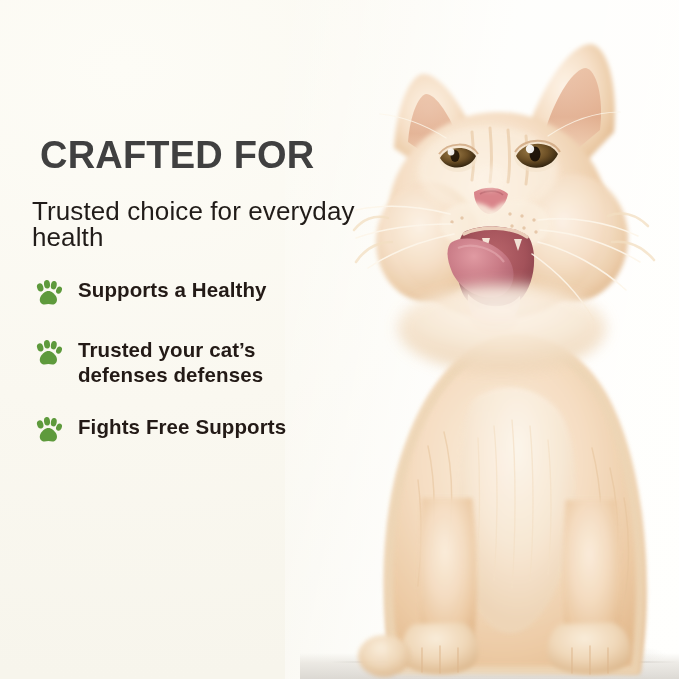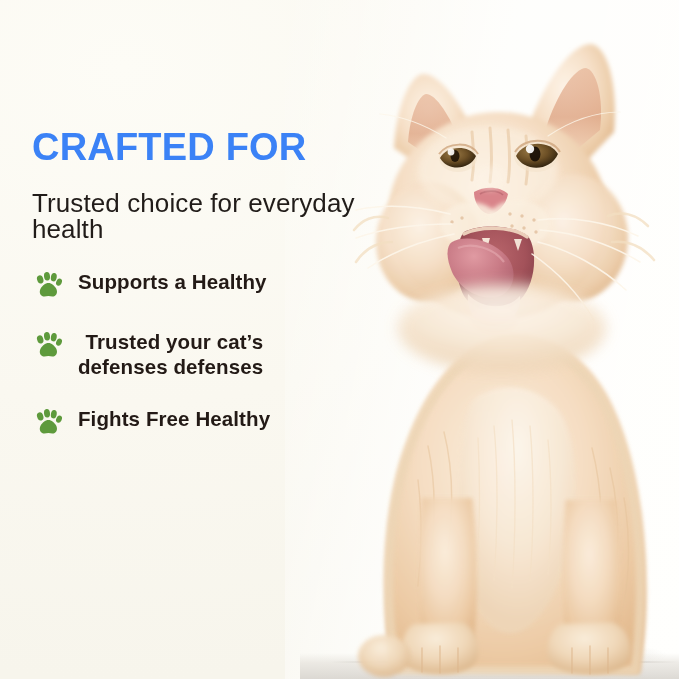--- a/index.html
+++ b/index.html
@@ -46,26 +46,26 @@
 
   
   .text-col {
     position: absolute;
     left: 32px;
     top: 126px;
     width: 352px;
     z-index: 6;
   }
   .headline {
-    margin: 0;
+    margin: 8px;
     font-size: 38px;
     line-height: 42px;
     font-weight: 700;
     letter-spacing: 0.2px;
-    color: #3b82f6;
+    color: #404040;
     text-transform: uppercase;
   }
   .headline .hl-line { display: block; white-space: nowrap; }
 
   .subtitle {
     margin: 22px 0 0 0;
     font-size: 26px;
     line-height: 26px;
     font-weight: 400;
     color: #211c19;
@@ -74,21 +74,20 @@
 
   .bullets {
     margin: 26px 0 0 0;
     padding: 0;
     list-style: none;
   }
   .bullet {
     display: flex;
     align-items: flex-start;
     margin-bottom: 26px;
-    text-align: right;
   }
   .bullet:last-child { margin-bottom: 0; }
 
   .paw-icon {
     flex: 0 0 auto;
     width: 32px;
     height: 32px;
     margin-right: 14px;
     margin-top: 2px;
   }
@@ -385,20 +384,20 @@
         <span class="paw-icon">
           <svg viewBox="0 0 32 32" xmlns="http://www.w3.org/2000/svg">
             <ellipse cx="8.2" cy="9.4" rx="3.1" ry="4.2" fill="#5E9A3C" transform="rotate(-18 8.2 9.4)"></ellipse>
             <ellipse cx="15.0" cy="6.3" rx="3.0" ry="4.3" fill="#5E9A3C" transform="rotate(-6 15 6.3)"></ellipse>
             <ellipse cx="21.8" cy="7.2" rx="2.9" ry="4.2" fill="#5E9A3C" transform="rotate(10 21.8 7.2)"></ellipse>
             <ellipse cx="27.0" cy="12.2" rx="2.7" ry="3.7" fill="#5E9A3C" transform="rotate(26 27 12.2)"></ellipse>
             <path d="M16.4 12.9c3.3 0 6.0 2.6 7.6 5.4 1.6 2.8 1.4 6.2-1.3 7.6-2.0 1.0-4.0 0.2-6.3 0.2-2.3 0-4.3 0.8-6.3-0.2-2.7-1.4-2.9-4.8-1.3-7.6 1.6-2.8 4.3-5.4 7.6-5.4z" fill="#5E9A3C"></path>
           </svg>
         </span>
         <span class="bullet-text">
-          <span class="bl-line">Fights Free Healthy</span>
+          <span class="bl-line">Fights Free Supports</span>
         </span>
       </li>
 
     </ul>
   </div>
 
 </div>
 
 </body></html>

